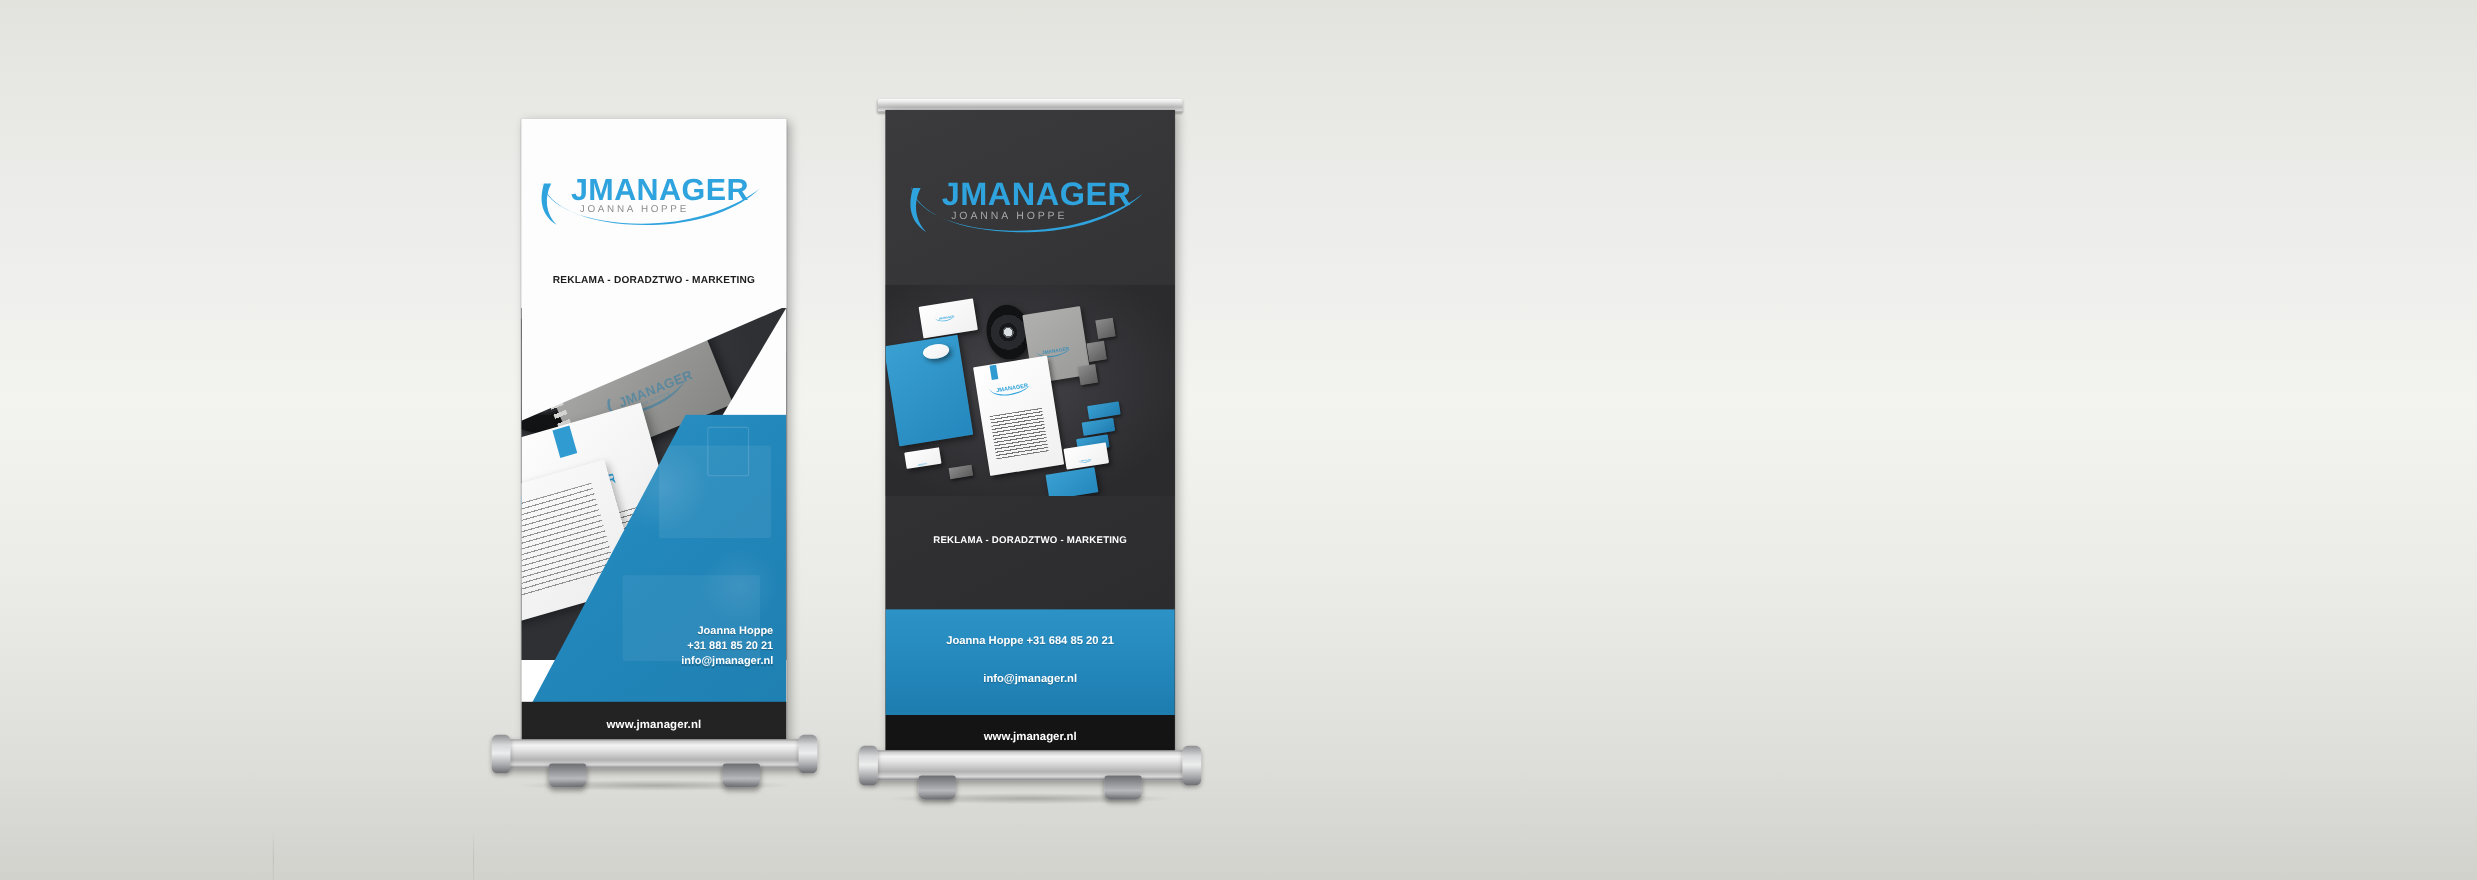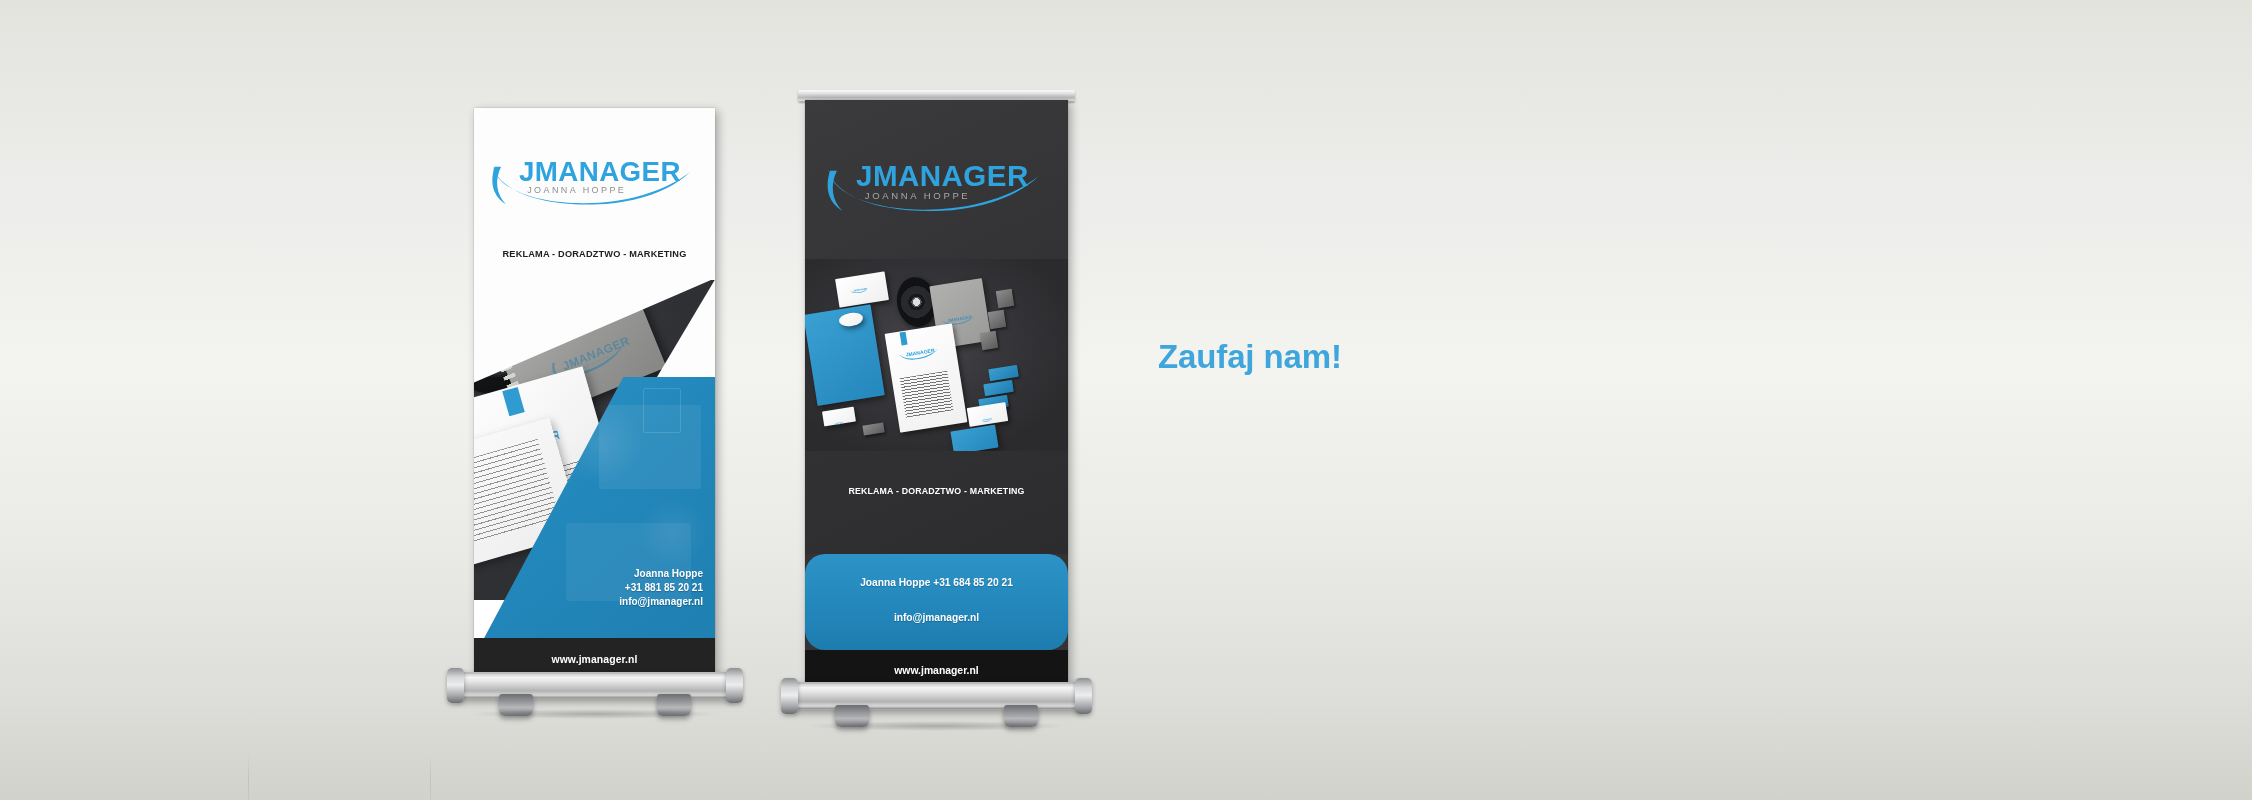--- a/index.html
+++ b/index.html
@@ -255,21 +255,20 @@
 
   .rb-tag {
     position:absolute; left:0; top:65.5%; width:100%;
     text-align:center; color:#ffffff; font-weight:bold;
     font-size:8.8px; letter-spacing:.02em;
   }
 
   .rb-blue {
     position:absolute; left:0; top:77%; width:100%; height:16.3%;
     background:linear-gradient(180deg,#2d93c6 0%, #2387bc 55%, #1e7cae 100%);
-    border-radius:20px;
   }
   .rb-c1 {
     position:absolute; left:0; top:24%; width:100%; text-align:center;
     color:#fff; font-weight:bold; font-size:10.2px;
     text-shadow:0 1px 1px rgba(0,0,0,.22);
   }
   .rb-c2 {
     position:absolute; left:0; top:60%; width:100%; text-align:center;
     color:#fff; font-weight:bold; font-size:10.2px;
     text-shadow:0 1px 1px rgba(0,0,0,.22);
@@ -484,19 +483,18 @@
   <div class="base" id="baseRight">
     <div class="cass"></div>
     <div class="capL"></div>
     <div class="capR"></div>
     <div class="foot f1"></div>
     <div class="foot f2"></div>
     <div class="shadow"></div>
   </div>
 
   <div id="headline">
-    <div class="l2">Zaufaj nam!</div>
   </div>
 
   <div class="sep" style="left:248px;"></div>
   <div class="sep" style="left:430px;"></div>
 
 </div>
 
 </body></html>

